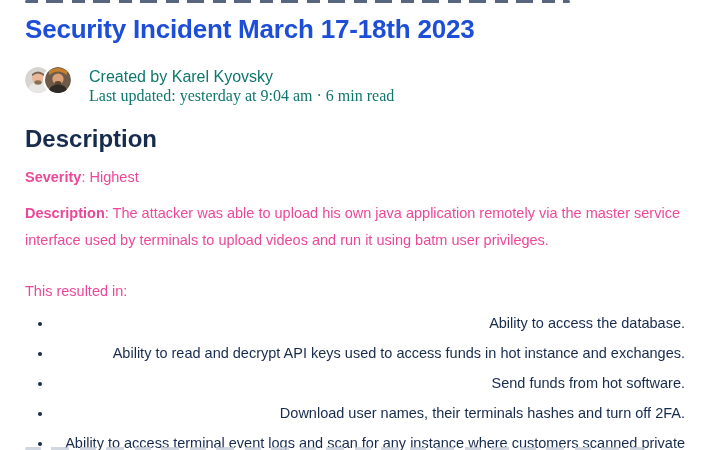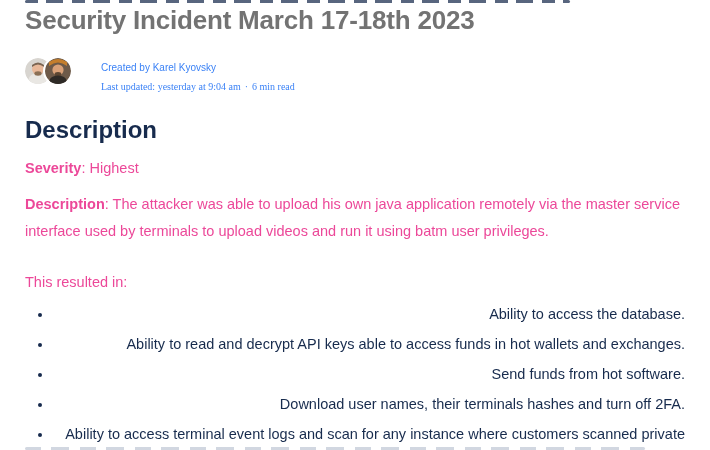--- a/index.html
+++ b/index.html
@@ -22,42 +22,42 @@
   }
   .artifact-bottom {
     bottom: 0; left: 25px; width: 620px; height: 3px;
     background: repeating-linear-gradient(90deg,
       #c6cdd9 0 16px, transparent 16px 26px,
       #c6cdd9 26px 44px, transparent 44px 55px);
     opacity: .8;
   }
 
   .page-title {
-    padding-top: 3px;
+    padding-top: 12px;
     font-size: 26px;
     line-height: 34px;
     font-weight: 600;
     letter-spacing: -0.2px;
-    color: #737373;
+    color: #1d4ed8;
   }
 
   .byline {
     margin-top: 21px;
     display: flex;
     align-items: flex-start;
   }
   .avatars { display: flex; width: 48px; flex: 0 0 auto; }
   .avatar {
     width: 26px; height: 26px; border-radius: 50%;
     flex: 0 0 auto; overflow: hidden; position: relative;
   }
   .avatar svg { display: block; width: 100%; height: 100%; }
   .avatar + .avatar { margin-left: -6px; box-shadow: 0 0 0 2px #ffffff; }
 
-  .byline-text { margin-left: 28px; font-size: 10px; line-height: 19px; color: #3b82f6; }
+  .byline-text { margin-left: 16px; font-size: 16px; line-height: 19px; color: #0f766e; }
   .byline-row2 { white-space: nowrap; font-family: Liberation Serif, serif; }
   .byline-sep { margin: 0 4px; }
 
   .section-heading {
     margin-top: 19px;
     font-size: 24px;
     line-height: 30px;
     font-weight: 700;
     color: #172B4D;
   }
@@ -114,19 +114,19 @@
 <h2 class="section-heading">Description</h2>
 
 <p class="body-text severity-line"><strong>Severity</strong><span>: Highest</span></p>
 
 <p class="body-text description-para"><strong>Description</strong><span>: The attacker was able to upload his own java application remotely via the master service interface used by terminals to upload videos and run it using batm user privileges.</span></p>
 
 <p class="body-text resulted-line">This resulted in:</p>
 
 <ul class="bullet-list">
   <li>Ability to access the database.</li>
-  <li>Ability to read and decrypt API keys able to access funds in hot wallets and exchanges.</li>
+  <li>Ability to read and decrypt API keys used to access funds in hot instance and exchanges.</li>
   <li>Send funds from hot software.</li>
   <li>Download user names, their terminals hashes and turn off 2FA.</li>
   <li>Ability to access terminal event logs and scan for any instance where customers scanned private key at the ATM. Older versions of ATM software were logging this information.</li>
 </ul>
 
 <div class="artifact artifact-bottom"></div>
 
 </body></html>

